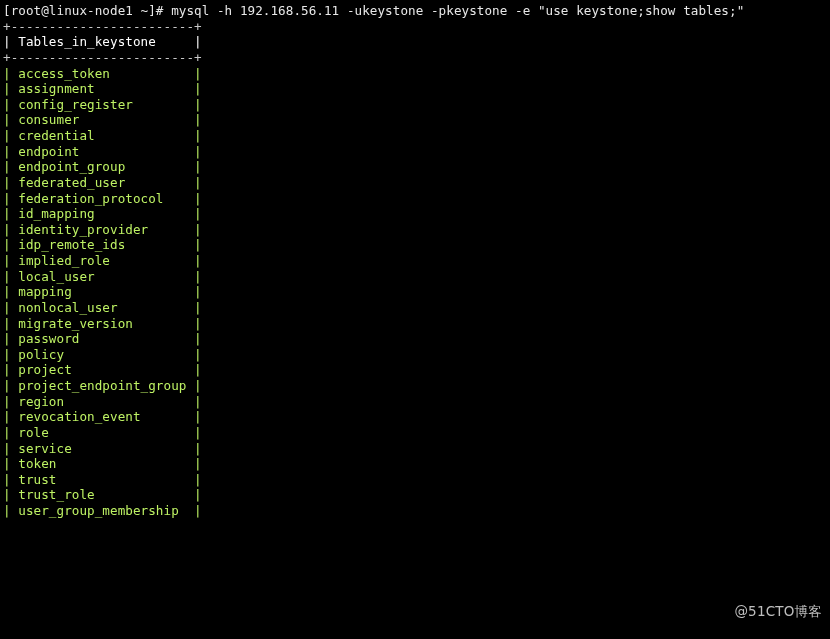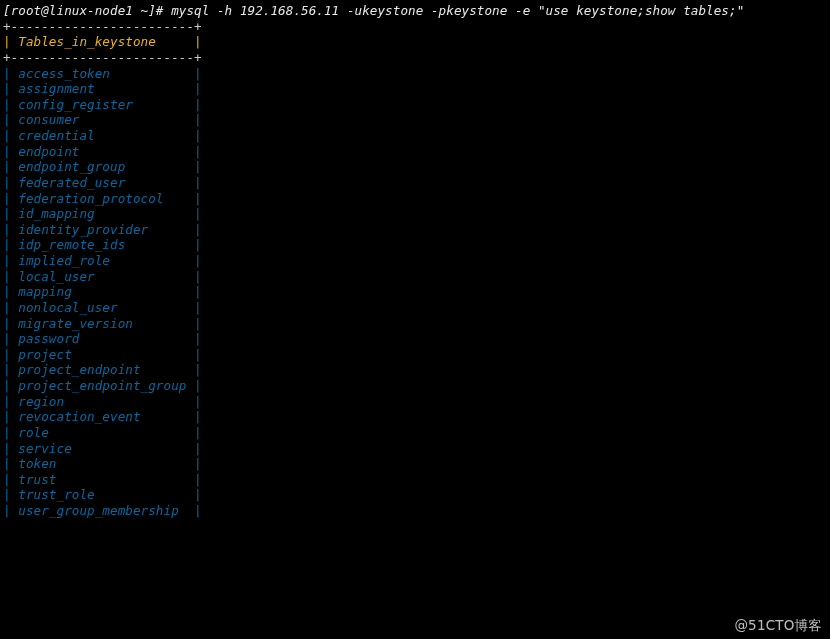--- a/index.html
+++ b/index.html
@@ -16,44 +16,43 @@
   }
   #terminal {
     position: absolute;
     left: 0;
     top: 0;
     width: 830px;
     height: 639px;
     background: #000000;
     padding: 3px 0 16px 3px;
     box-sizing: border-box;
-    font-style: italic;
   }
   .line {
     font-family: "DejaVu Sans Mono", "Liberation Mono", monospace;
     font-size: 12.6px;
     line-height: 15.63px;
     height: 15.63px;
-    color: #eab308;
+    color: #ffffff;
     white-space: pre;
     letter-spacing: 0.06px;
   }
   .cmdline {
     color: #e8e8e8;
   }
   .rule {
     color: #c8c8c8;
   }
   .cell {
-    color: #0369a1;
+    color: #bef264;
   }
   #watermark {
     position: absolute;
     right: 8px;
-    bottom: 6px;
+    bottom: 20px;
     color: #cfcfcf;
     font-family: "DejaVu Sans", "Liberation Sans", sans-serif;
     font-size: 13.5px;
     line-height: 16px;
     letter-spacing: 0.2px;
     opacity: 0.92;
     white-space: pre;
   }
 </style>
 </head>
@@ -80,22 +79,22 @@
   <div class="line cell">| federation_protocol    |</div>
   <div class="line cell">| id_mapping             |</div>
   <div class="line cell">| identity_provider      |</div>
   <div class="line cell">| idp_remote_ids         |</div>
   <div class="line cell">| implied_role           |</div>
   <div class="line cell">| local_user             |</div>
   <div class="line cell">| mapping                |</div>
   <div class="line cell">| nonlocal_user          |</div>
   <div class="line cell">| migrate_version        |</div>
   <div class="line cell">| password               |</div>
+  <div class="line cell">| policy                 |</div>
   <div class="line cell">| project                |</div>
-  <div class="line cell">| project_endpoint       |</div>
   <div class="line cell">| project_endpoint_group |</div>
   <div class="line cell">| region                 |</div>
   <div class="line cell">| revocation_event       |</div>
   <div class="line cell">| role                   |</div>
   <div class="line cell">| service                |</div>
   <div class="line cell">| token                  |</div>
   <div class="line cell">| trust                  |</div>
   <div class="line cell">| trust_role             |</div>
   <div class="line cell">| user_group_membership  |</div>
   <div class="line cell"></div>

